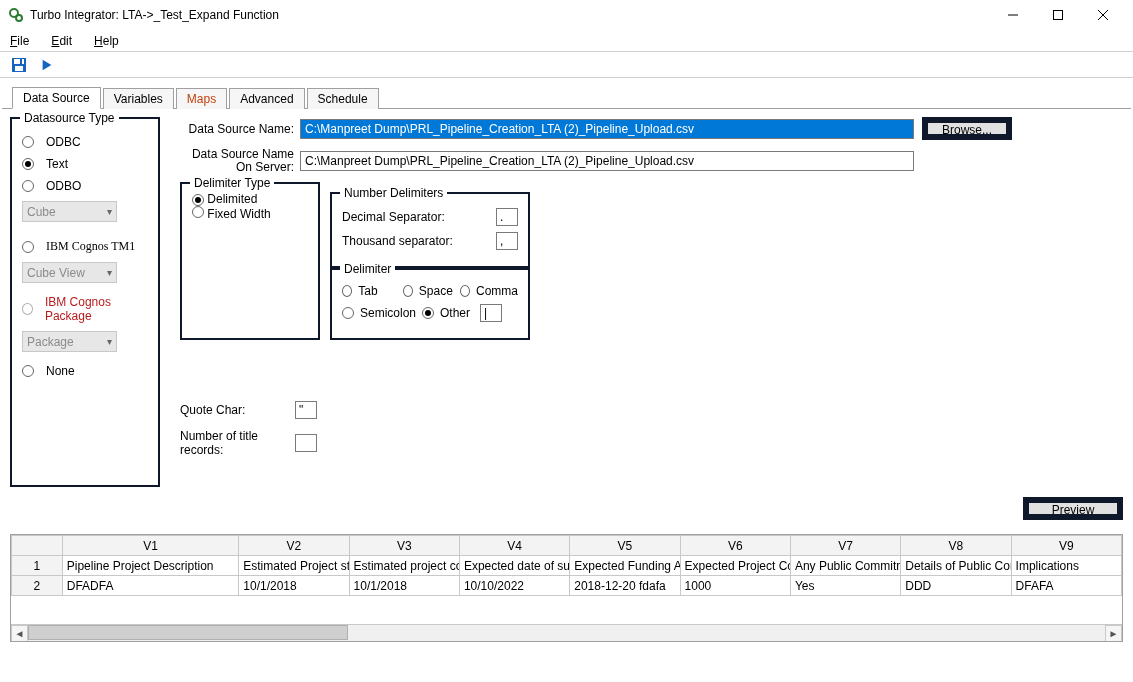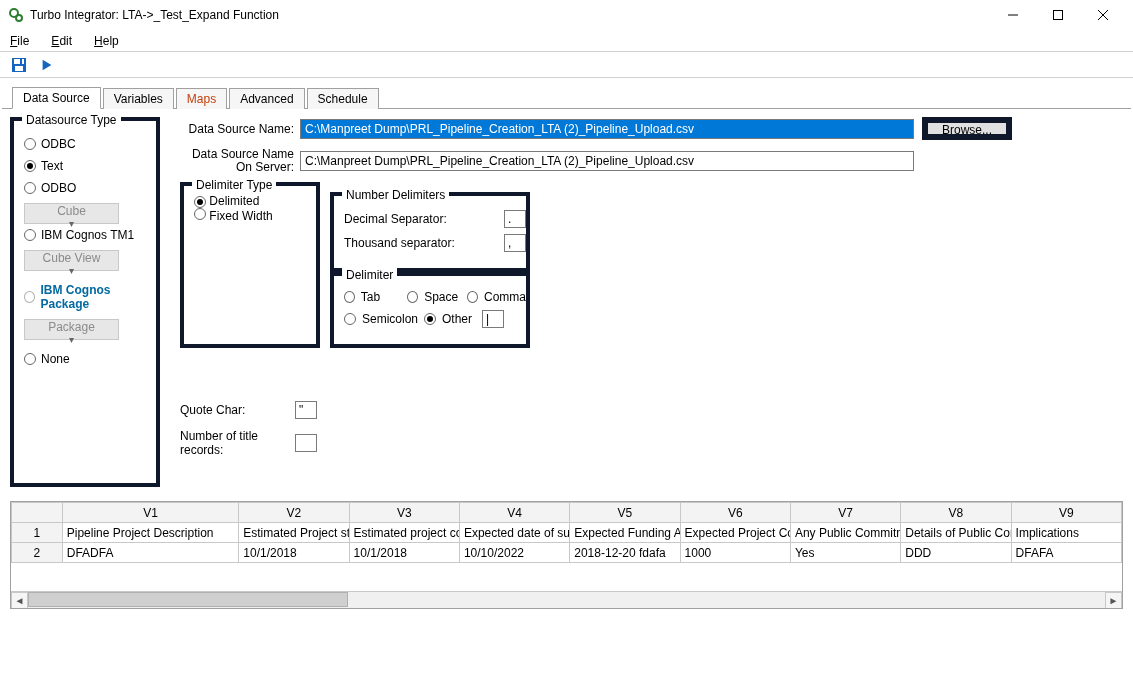--- a/index.html
+++ b/index.html
@@ -77,50 +77,49 @@
     background: #fff;
     top: 1px;
     border-bottom: 1px solid #fff;
   }
   .tab.disabled { color: #c2410c; }
   .workarea {
     padding: 8px 10px;
     position: relative;
   }
   .fieldset {
-    border: 4px solid #0f172a;
-    padding: 8px 0 10px 10px;
+    border: 2px solid #0f172a;
+    padding: 8px 10px 10px 10px;
     position: relative;
   }
   .fieldset .legend {
     position: absolute;
     top: -8px; left: 8px;
     background: #fff;
     padding: 0 4px;
     font-size: 12px;
   }
   .ds-type { width: 150px; float: left; height: 370px; }
-  .ds-type .radio-row { display:flex; align-items:center; gap:5px; margin: 8px 0; }
-  .ds-type .radio-row.disabled { color:#0369a1;font-weight:bold; }
+  .ds-type .radio-row { display:flex; align-items:center; gap:12px; margin: 8px 0; }
+  .ds-type .radio-row.disabled { color:#b91c1c; }
   .radio {
     width: 12px; height: 12px; border: 1px solid #666; border-radius: 50%;
     display:inline-flex; align-items:center; justify-content:center;
     background:#fff;
   }
   .radio.disabled { border-color:#b0b0b0; }
   .radio .dot { width:6px; height:6px; border-radius:50%; background:#000; }
   .dropdown {
     width: 95px; height: 21px;
     border: 1px solid #c8c8c8;
     background: #e7e7e7;
     color: #8b8b8b;
     display:flex; align-items:center; justify-content:space-between;
     padding: 0 4px;
     margin-top: 2px;
-    flex-direction: column;
   }
   .dropdown .chev { font-size:10px; color:#666; }
   .right-area {
     margin-left: 170px;
   }
   .form-row { display:flex; align-items:center; margin-bottom:8px; }
   .form-row .lbl { width: 120px; text-align:right; padding-right:6px; }
   .form-row .lbl.two { line-height:13px; }
   .text-input {
     border: 1px solid #7a7a7a;
@@ -287,21 +286,21 @@
 
     <div class="radio-row">
       <span class="radio"></span>
       <span>ODBO</span>
     </div>
     <div class="dropdown">
       <span>Cube</span>
       <span class="chev">▾</span>
     </div>
 
-    <div class="radio-row" style="margin-top:4px;">
+    <div class="radio-row" style="margin-top:17px;font-family:Liberation Serif, serif;">
       <span class="radio"></span>
       <span>IBM Cognos TM1</span>
     </div>
     <div class="dropdown">
       <span>Cube View</span>
       <span class="chev">▾</span>
     </div>
 
     <div class="radio-row disabled" style="margin-top:12px;">
       <span class="radio disabled"></span>
@@ -392,20 +391,23 @@
       </div>
       <div class="form-row">
         <div class="lbl">Number of title records:</div>
         <input class="mini-input" value="" style="">
       </div>
     </div>
   </div>
 
   <div style="clear:both;"></div>
 
+  <div style="text-align:right; margin-top:10px;">
+    <button class="btn preview-btn"><span>Preview</span></button>
+  </div>
 </div>
 
 <div class="grid-wrap">
   <table class="grid">
     <colgroup>
       <col style="width:46px;">
       <col style="width:160px;">
       <col style="width:100px;">
       <col style="width:100px;">
       <col style="width:100px;">

